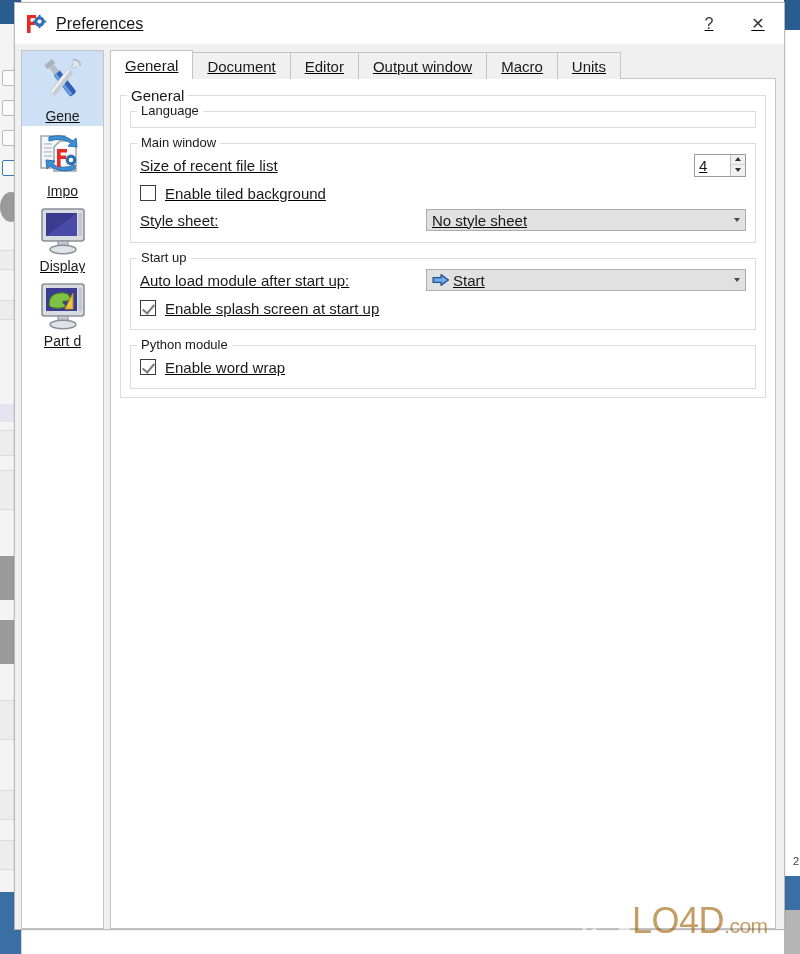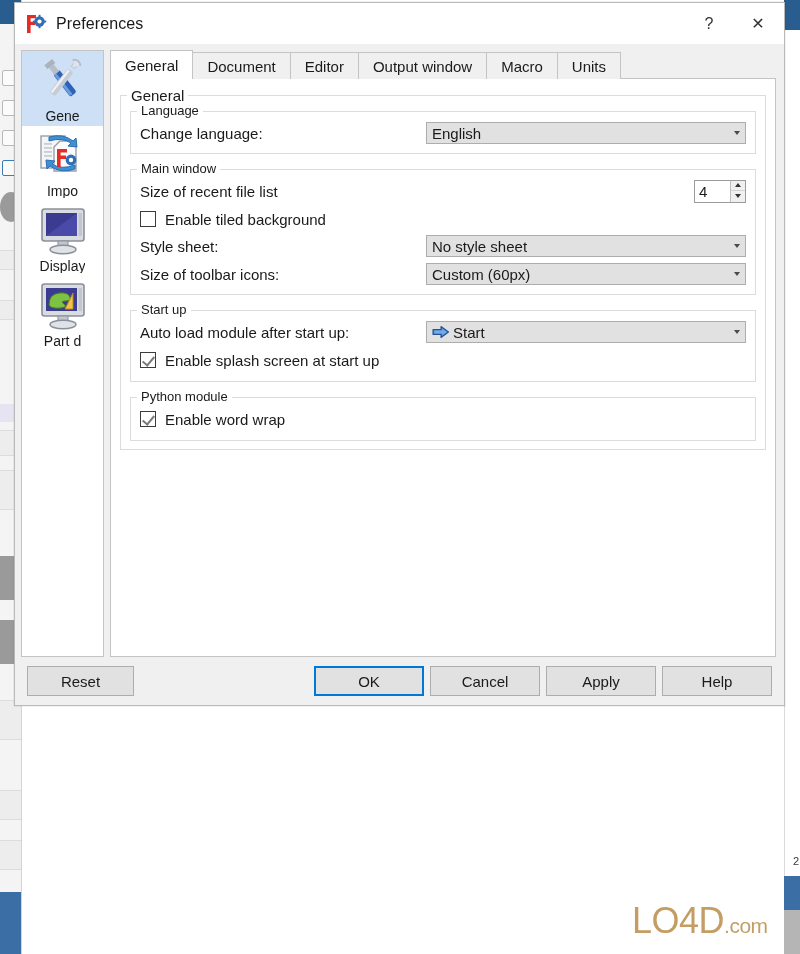--- a/index.html
+++ b/index.html
@@ -33,25 +33,25 @@
   .bg-right-bot { position:absolute; right:0; bottom:0; width:16px; height:44px; background:#b5b5b5; }
   .bg-right-txt {
     position:absolute; right:1px; top:855px; font-size:11px; color:#3a3a3a;
     font-family:"Liberation Sans", sans-serif;
   }
   .bg-right-blue2 { position:absolute; right:0; top:876px; width:16px; height:36px; background:#3b6ea5; }
 
   
   .dialog {
     position: absolute; left: 14px; top: 2px;
-    width: 771px; height: 704px;
+    width: 771px; height: 928px;
     background: #f0f0f0;
     border: 1px solid #b9b9b9;
     box-shadow: 0 0 0 1px rgba(0,0,0,.05);
-    display: flex; flex-direction: column;
+    display: flex; flex-direction: column; text-decoration: underline;
   }
   .titlebar {
     height: 41px; background:#ffffff; display:flex; align-items:center;
     padding: 0 0 0 10px; flex: 0 0 41px;
   }
   .title-icon { width: 22px; height: 22px; position: relative; margin-right: 9px; flex:0 0 22px; }
   .title-text { font-size: 16px; color:#1a1a1a; letter-spacing:.1px; }
   .title-spacer { flex:1 1 auto; }
   .tb-btn {
     width: 46px; height: 41px; display:flex; align-items:center; justify-content:center;
@@ -325,28 +325,20 @@
           <div class="tab">Units</div>
         </div>
 
         <div class="tab-page">
 
           <div class="outer-group">
             <div class="gtitle">General</div>
 
             <div class="group">
               <div class="gtitle">Language</div>
-              <div class="row tight">
-                <div class="row-label">Change language:</div>
-                <div class="row-spacer"></div>
-                <div class="combo">
-                  <span class="ctext">English</span>
-                  <span class="arrow"></span>
-                </div>
-              </div>
             </div>
 
             <div class="group">
               <div class="gtitle">Main window</div>
 
               <div class="row">
                 <div class="row-label">Size of recent file list</div>
                 <div class="row-spacer"></div>
                 <div class="spin">
                   <div class="sval">4</div>
@@ -368,28 +360,20 @@
 
               <div class="row">
                 <div class="row-label">Style sheet:</div>
                 <div class="row-spacer"></div>
                 <div class="combo">
                   <span class="ctext">No style sheet</span>
                   <span class="arrow"></span>
                 </div>
               </div>
 
-              <div class="row tight">
-                <div class="row-label">Size of toolbar icons:</div>
-                <div class="row-spacer"></div>
-                <div class="combo">
-                  <span class="ctext">Custom (60px)</span>
-                  <span class="arrow"></span>
-                </div>
-              </div>
             </div>
 
             <div class="group">
               <div class="gtitle">Start up</div>
 
               <div class="row">
                 <div class="row-label">Auto load module after start up:</div>
                 <div class="row-spacer"></div>
                 <div class="combo">
                   <span class="cicon">
@@ -415,28 +399,20 @@
                 <span class="cbox checked"></span>
                 <span class="cb-label">Enable word wrap</span>
               </div>
             </div>
 
           </div>
         </div>
       </div>
     </div>
 
-    <div class="footer">
-      <div class="btn reset">Reset</div>
-      <div class="btn-spacer"></div>
-      <div class="btn wide default">OK</div>
-      <div class="btn wide">Cancel</div>
-      <div class="btn wide">Apply</div>
-      <div class="btn wide">Help</div>
-    </div>
 
   </div>
 
   <div class="watermark">
     <div class="wm-logo">
       <svg width="52" height="52" viewBox="0 0 52 52">
         <circle cx="26" cy="26" r="23" fill="none" stroke="#ffffff" stroke-width="4" opacity=".85"></circle>
         <path d="M26 9 A17 17 0 1 1 12.5 34" fill="none" stroke="#ffffff" stroke-width="6" opacity=".9"></path>
         <path d="M22 4 l12 6 l-12 6 z" fill="#ffffff" opacity=".9"></path>
       </svg>

